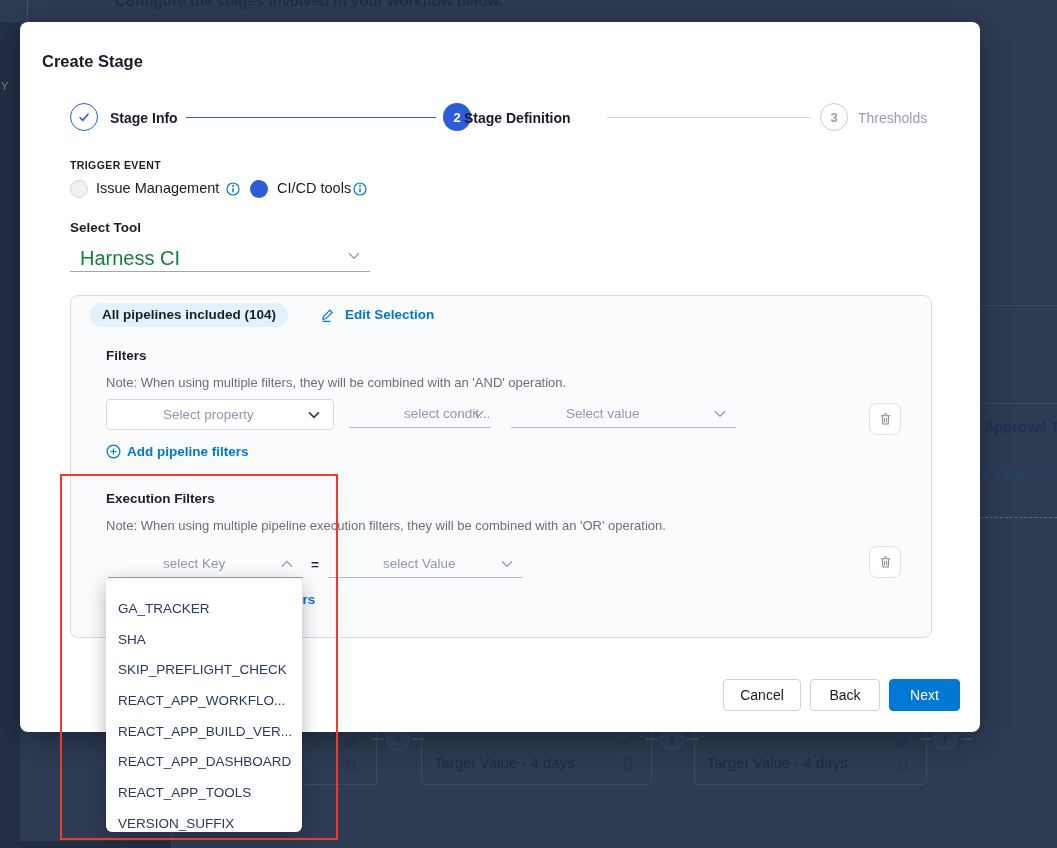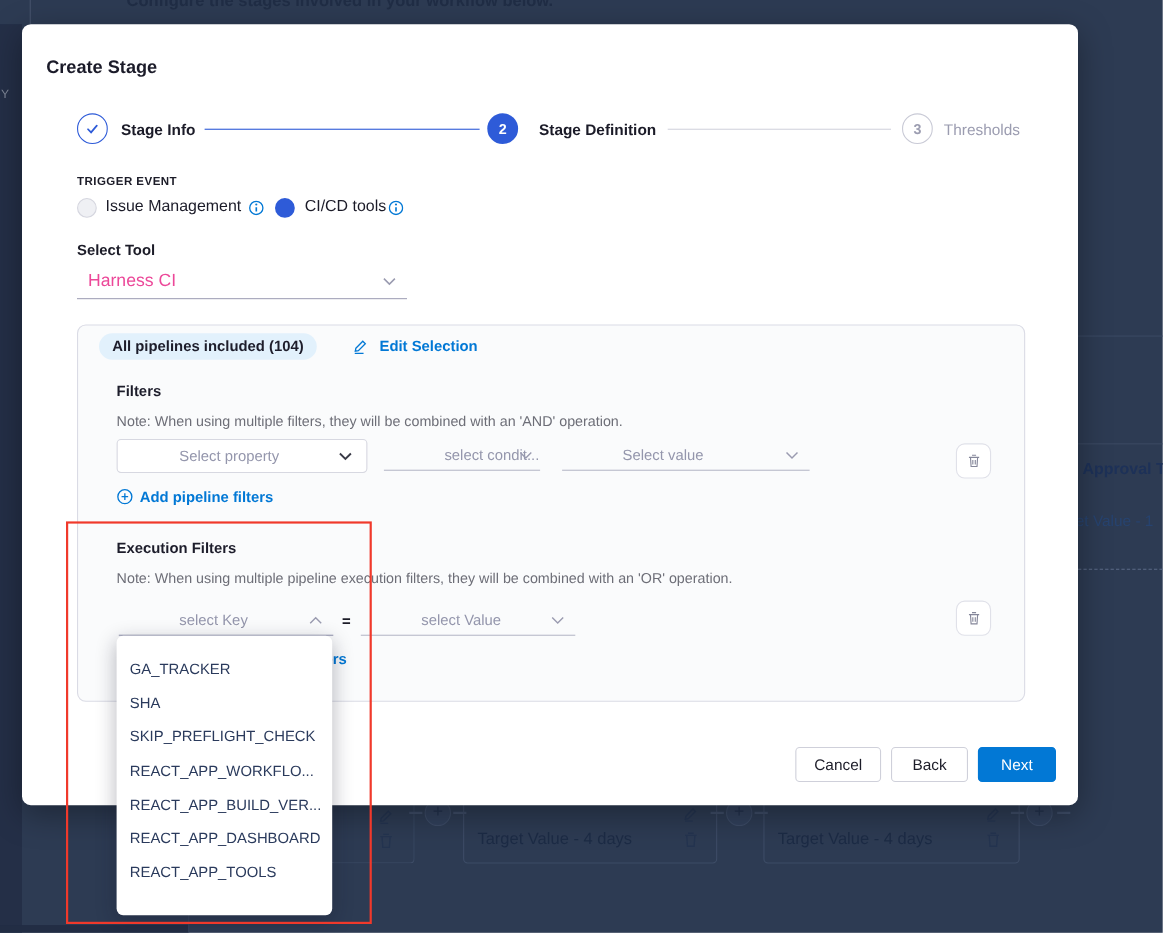--- a/index.html
+++ b/index.html
@@ -41,39 +41,39 @@
   .modal-title { left:22px; top:30px; font-size:16.5px; font-weight:700; color:#1b1b29; }
 
   
   .step-circle { width:28px; height:28px; border-radius:50%; top:81px;
     display:flex; align-items:center; justify-content:center; font-size:13px; font-weight:700; }
   .step-done   { left:50px; border:1.6px solid #2e5bd8; color:#2e5bd8; background:#fff; }
   .step-active { left:423px; background:#2e5bd8; color:#fff; }
   .step-upcoming { left:800px; border:1.4px solid #c9cad6; color:#9b9cb0; background:#fff; }
   .step-label { top:88px; font-size:14px; color:#1b1b28; font-weight:700; white-space:nowrap; }
   .step-label.l1 { left:90px; }
-  .step-label.l2 { left:470px; }
+  .step-label.l2 { left:444px; }
   .step-label.l3 { left:838px; font-weight:400; color:#9b9cb0; }
   .step-conn { top:95px; height:0; }
   .conn-blue { left:166px; width:250px; border-top:1.6px solid #2e5bd8; }
   .conn-gray { left:587px; width:203px; border-top:1px solid #d3d4de; }
 
   
   .trigger-label { left:50px; top:137px; font-size:10.5px; font-weight:700; letter-spacing:.4px; color:#1c1c28; }
   .radio { width:18px; height:18px; border-radius:50%; top:158px; }
   .radio-off { left:50px; background:#eff0f4; border:1px solid #d5d6df; }
   .radio-on  { left:230px; background:#2e5bd8; }
   .radio-label { top:158px; font-size:14.5px; color:#1b1b28; white-space:nowrap; }
   .info-icon { top:160px; width:14px; height:14px; color:#0278d5; }
 
   
   .field-label { font-size:13.5px; font-weight:700; color:#1c1c28; }
   .tool-label { left:50px; top:198px; }
   .tool-select { left:50px; top:218px; width:300px; height:32px; border-bottom:1px solid #a3a4b8; cursor:pointer; }
-  .tool-value { position:absolute; left:10px; top:7px; font-size:16px; color:#ec4899; }
+  .tool-value { position:absolute; left:10px; top:7px; font-size:20px; color:#15803d; }
   .chev { width:13px; height:9px; color:#9a9bb0; }
   .chev-dark { color:#3a3b47; }
 
   
   .panel { left:50px; top:273px; width:862px; height:343px; background:#fafbfc;
     border:1px solid #dadbe5; border-radius:8px; }
   .pill { left:19px; top:7px; height:24px; line-height:24px; padding:0 12px; border-radius:12px;
     background:#e2f1fc; font-size:13.5px; font-weight:600; color:#1d1d2b; }
   .link { color:#0278d5; font-size:13.5px; font-weight:600; display:flex; align-items:center; gap:6px; cursor:pointer; white-space:nowrap; }
   .edit-link { left:250px; top:11px;gap:10px; }
@@ -341,15 +341,16 @@
 </div>
 
 <div class="abs dropdown">
   <div class="dd-item">GA_TRACKER</div>
   <div class="dd-item">SHA</div>
   <div class="dd-item">SKIP_PREFLIGHT_CHECK</div>
   <div class="dd-item">REACT_APP_WORKFLO...</div>
   <div class="dd-item">REACT_APP_BUILD_VER...</div>
   <div class="dd-item">REACT_APP_DASHBOARD</div>
   <div class="dd-item">REACT_APP_TOOLS</div>
+  <div class="dd-item">VERSION_SUFFIX</div>
 </div>
 
 <div class="abs annotation"></div>
 
 </body></html>

